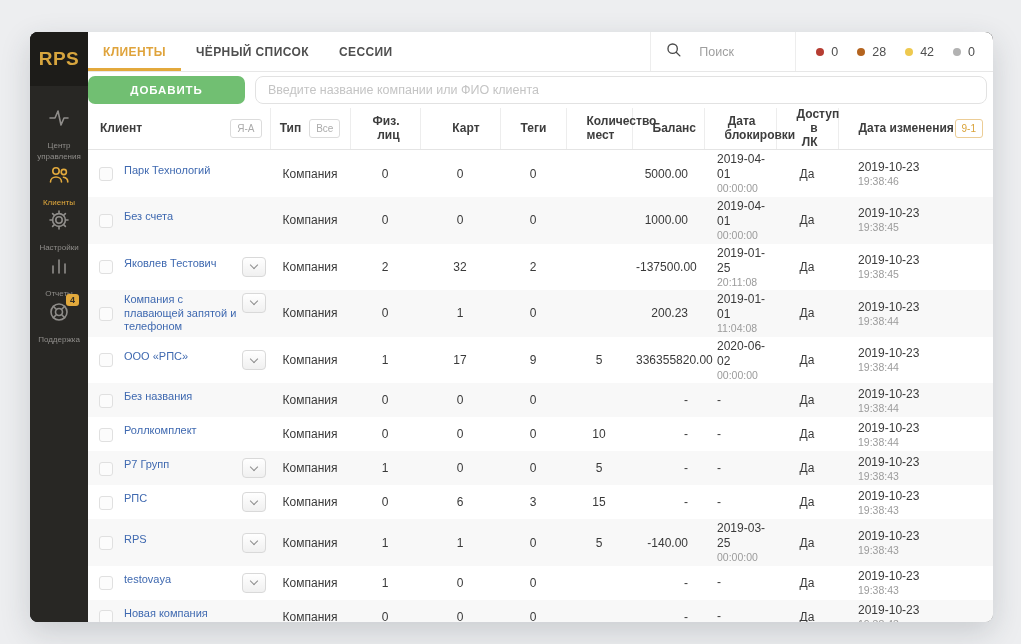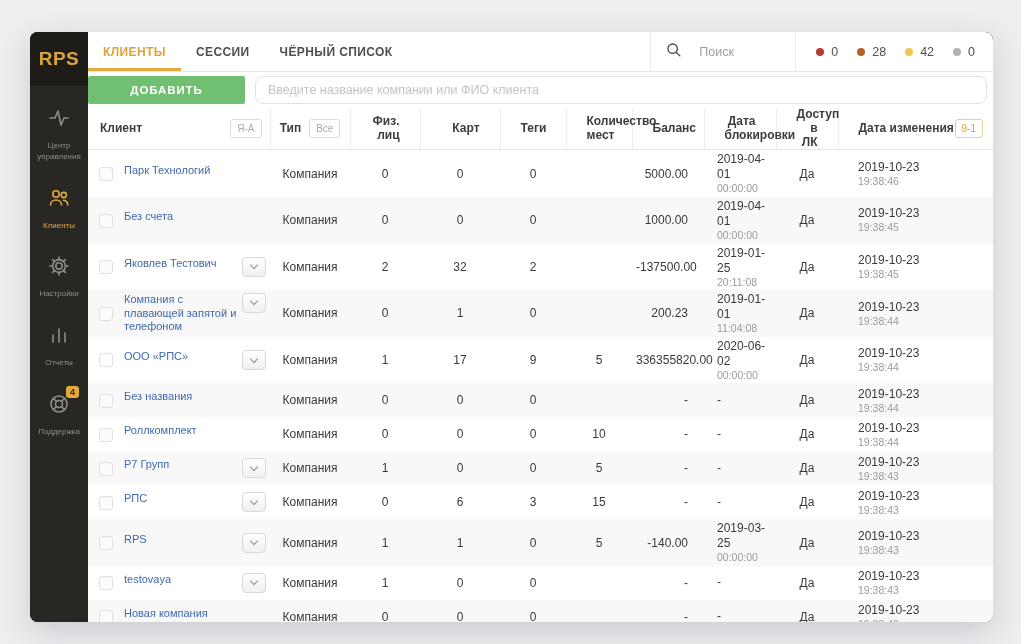--- a/index.html
+++ b/index.html
@@ -2,21 +2,21 @@
 <html><head>
 <meta charset="utf-8">
 <style>
   * { margin:0; padding:0; box-sizing:border-box; }
   html,body { width:1021px; height:644px; background:#edeef0; font-family:"Liberation Sans","DejaVu Sans",sans-serif; overflow:hidden; }
   .window { position:absolute; left:30px; top:32px; width:963px; height:590px; background:#000000; border-radius:8px; overflow:hidden; display:flex; box-shadow:0 10px 30px rgba(40,50,60,.18); }
 
   
   .sidebar { width:58px; background:#282724; flex:none; display:flex; flex-direction:column; }
   .logo { height:54px; background:#1d1c19; display:flex; align-items:center; justify-content:center; color:#d7a53e; font-weight:bold; font-size:19px; letter-spacing:.5px; }
-  .nav { display:flex; flex-direction:column; align-items:center; padding-top:20px; gap:23px; }
+  .nav { display:flex; flex-direction:column; align-items:center; padding-top:20px; }
   .nav-item { width:100%; display:flex; flex-direction:column; align-items:center; gap:7px; cursor:pointer; position:relative; }
   .nav-item .lbl { font-size:8px; color:#8f8d8a; text-align:center; line-height:1.35; padding:0 2px; }
   .nav-item svg { stroke:#8f8d8a; fill:none; stroke-width:1.6; stroke-linecap:round; stroke-linejoin:round; }
   .nav-item.active .lbl { color:#e2a93c; }
   .nav-item.active svg { stroke:#e2a93c; }
   .badge { position:absolute; top:-6px; right:9px; background:#e2a93c; color:#312e27; font-size:9px; font-weight:bold; padding:1px 4px; border-radius:3px; }
 
   
   .main { flex:1; min-width:0; display:flex; flex-direction:column; background:#fff; }
 
@@ -28,21 +28,21 @@
   .searchzone { display:flex; align-items:center; gap:17px; padding:0 14px; border-left:1px solid #ededed; }
   .searchzone svg { stroke:#4a4a4a; fill:none; stroke-width:1.6; stroke-linecap:round; }
   .searchzone input { border:none; outline:none; width:82px; font-size:12.5px; color:#444; font-family:inherit; }
   .searchzone input::placeholder { color:#9f9f9f; }
   .counters { display:flex; align-items:center; gap:19px; padding:0 18px 0 20px; border-left:1px solid #ededed; }
   .counter { display:flex; align-items:center; gap:7px; cursor:pointer; }
   .dot { width:8px; height:8px; border-radius:50%; background:#ccc; }
   .counter .cnt { font-size:12.5px; color:#4f4f4f; }
 
   .toolbar { height:36px; flex:none; display:flex; align-items:center; gap:10px; padding-right:6px; }
-  .add-btn { width:157px; height:28px; flex:none; background:#71bf72; color:#fff; border:none; border-radius:2px; font-size:11.5px; font-weight:bold; letter-spacing:.9px; font-family:inherit; cursor:pointer; }
+  .add-btn { width:157px; height:28px; flex:none; background:#71bf72; color:#fff; border:none; border-radius:7px; font-size:11.5px; font-weight:bold; letter-spacing:.9px; font-family:inherit; cursor:pointer; }
   .filter-input { flex:1; height:28px; border:1px solid #e2e2e2; border-radius:8px; padding:0 12px; font-size:12.5px; color:#444; font-family:inherit; outline:none; }
   .filter-input::placeholder { color:#c4c4c4; }
 
   
   table { width:100%; border-collapse:collapse; table-layout:fixed; }
   thead th { height:35px; border-bottom:1px solid #e4e4e4; border-right:1px solid #ededed; font-size:12px; font-weight:600; color:#3d3d3d; vertical-align:middle; text-align:right; line-height:1.15; padding:0 20px; background:#fff; }
   thead th:last-child { border-right:none; }
   .hflex { display:flex; align-items:center; justify-content:space-between; }
   .hflex-c { display:flex; align-items:center; justify-content:center; gap:8px; }
   .minibox { border:1px solid #dcdcdc; border-radius:3px; font-size:10px; font-weight:400; color:#ababab; padding:3px 6px; background:#fff; cursor:pointer; white-space:nowrap; }
@@ -131,22 +131,22 @@
       </div>
 
     </div>
   </div>
 
   <div class="main">
 
     <div class="topbar">
       <div class="tabs">
         <div class="tab active">КЛИЕНТЫ</div>
+        <div class="tab">ЧЁРНЫЙ СПИСОК</div>
         <div class="tab">СЕССИИ</div>
-        <div class="tab">ЧЁРНЫЙ СПИСОК</div>
       </div>
       <div class="tb-spacer"></div>
       <div class="searchzone">
         <span>
           <svg width="17" height="17" viewBox="0 0 20 20">
               <circle cx="9" cy="9" r="5.5"></circle>
               <path d="M13.2 13.2L17.5 17.5"></path>
             </svg>
         </span>
         <input type="text" placeholder="Поиск" style="">

